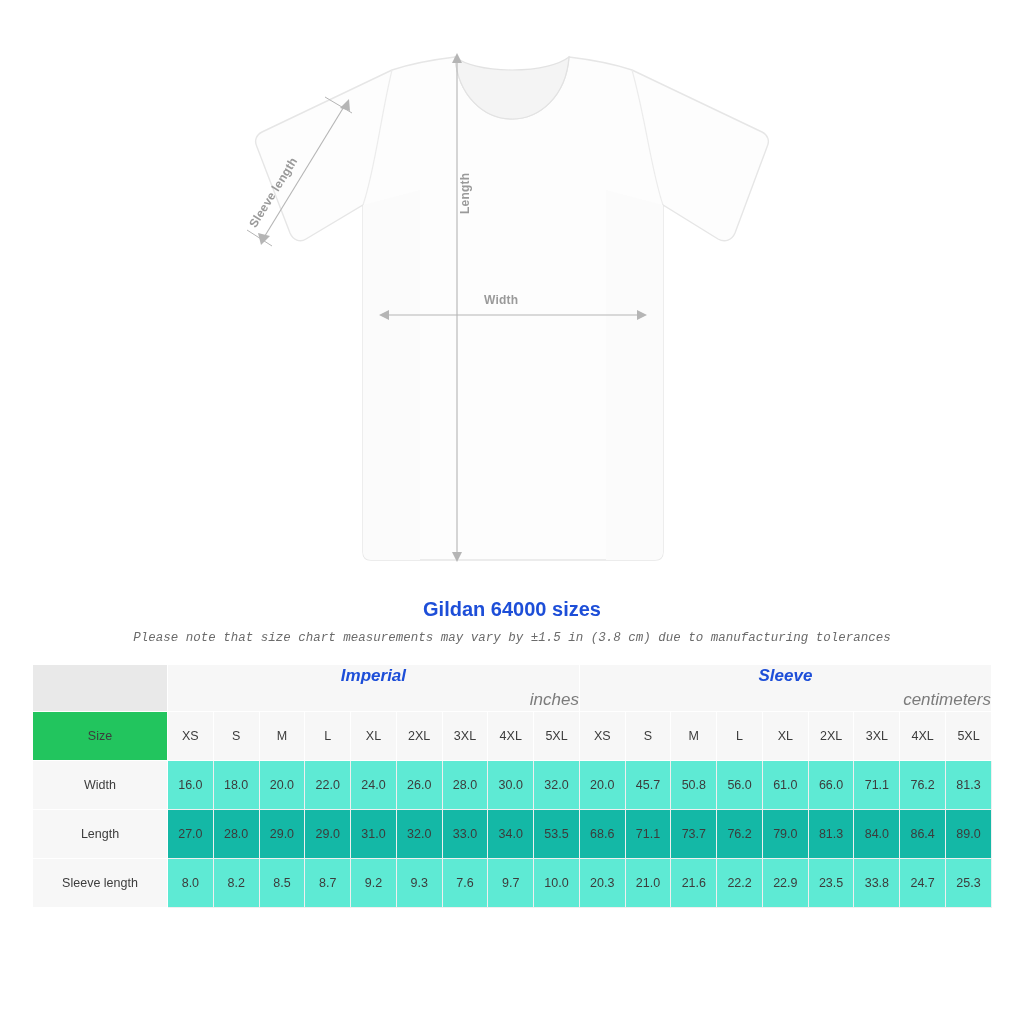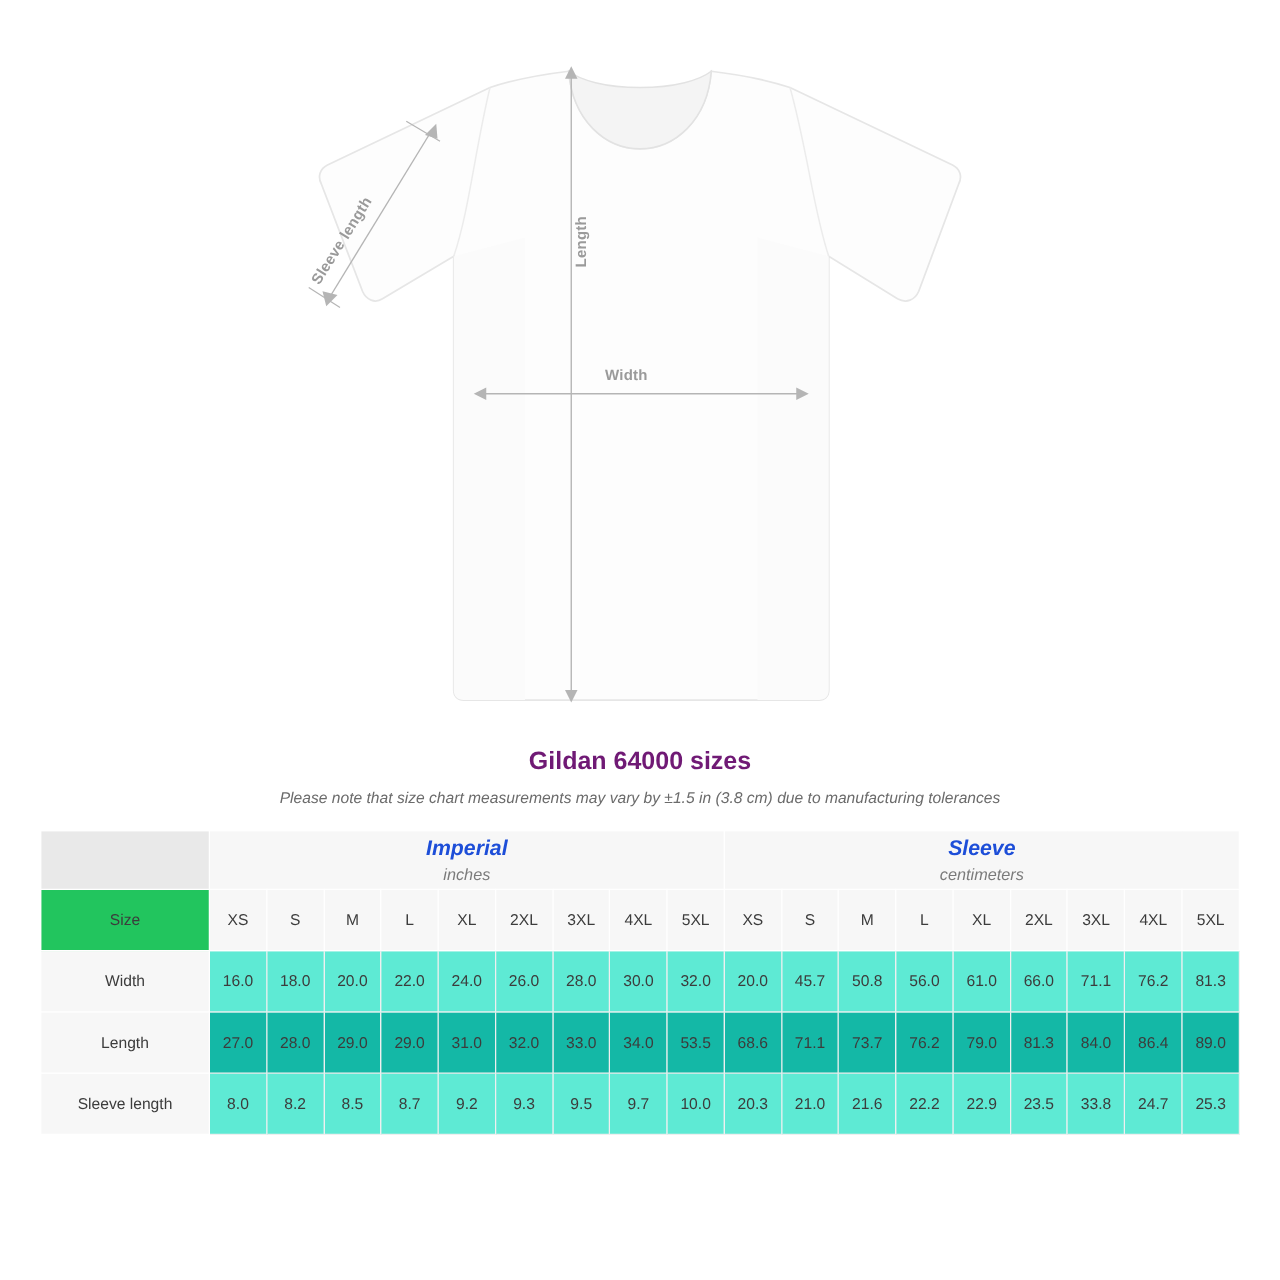--- a/index.html
+++ b/index.html
@@ -63,28 +63,29 @@
   }
 
   
   .title-block {
     text-align: center;
     margin-top: 18px;
   }
   .chart-title {
     font-size: 20px;
     font-weight: bold;
-    color: #701a75;
+    color: #1d4ed8;
     margin: 0 0 10px 0;
   }
   .chart-note {
     font-size: 12.5px;
     font-style: italic;
     color: #6b6b6b;
     margin: 0;
+    font-family: Liberation Mono, monospace;
   }
 
   
   .table-wrap {
     margin: 19px 32px 0 32px;
   }
   table.size-table {
     border-collapse: collapse;
     width: 960px;
     table-layout: fixed;
@@ -107,24 +108,25 @@
     padding: 0;
   }
   .sys-head .sys-name {
     font-size: 17px;
     font-style: italic;
     font-weight: bold;
     color: #1d4ed8;
     line-height: 1.15;
   }
   .sys-head .sys-unit {
-    font-size: 13px;
+    font-size: 17px;
     font-style: italic;
     color: #7b7b7b;
     margin-top: 4px;
+    text-align: right;
   }
   .sys-head .corner {
     background: #e9e9e9;
   }
 
   
   .size-head td {
     background: #ffffff;
     border: 1px solid #efefef;
     height: 50px;
@@ -306,21 +308,21 @@
       </tr>
 
       <tr class="data-row alt">
         <td class="rowhead">Sleeve length</td>
         <td class="cell">8.0</td>
         <td class="cell">8.2</td>
         <td class="cell">8.5</td>
         <td class="cell">8.7</td>
         <td class="cell">9.2</td>
         <td class="cell">9.3</td>
-        <td class="cell">9.5</td>
+        <td class="cell">7.6</td>
         <td class="cell">9.7</td>
         <td class="cell">10.0</td>
         <td class="cell">20.3</td>
         <td class="cell">21.0</td>
         <td class="cell">21.6</td>
         <td class="cell">22.2</td>
         <td class="cell">22.9</td>
         <td class="cell">23.5</td>
         <td class="cell">33.8</td>
         <td class="cell">24.7</td>

